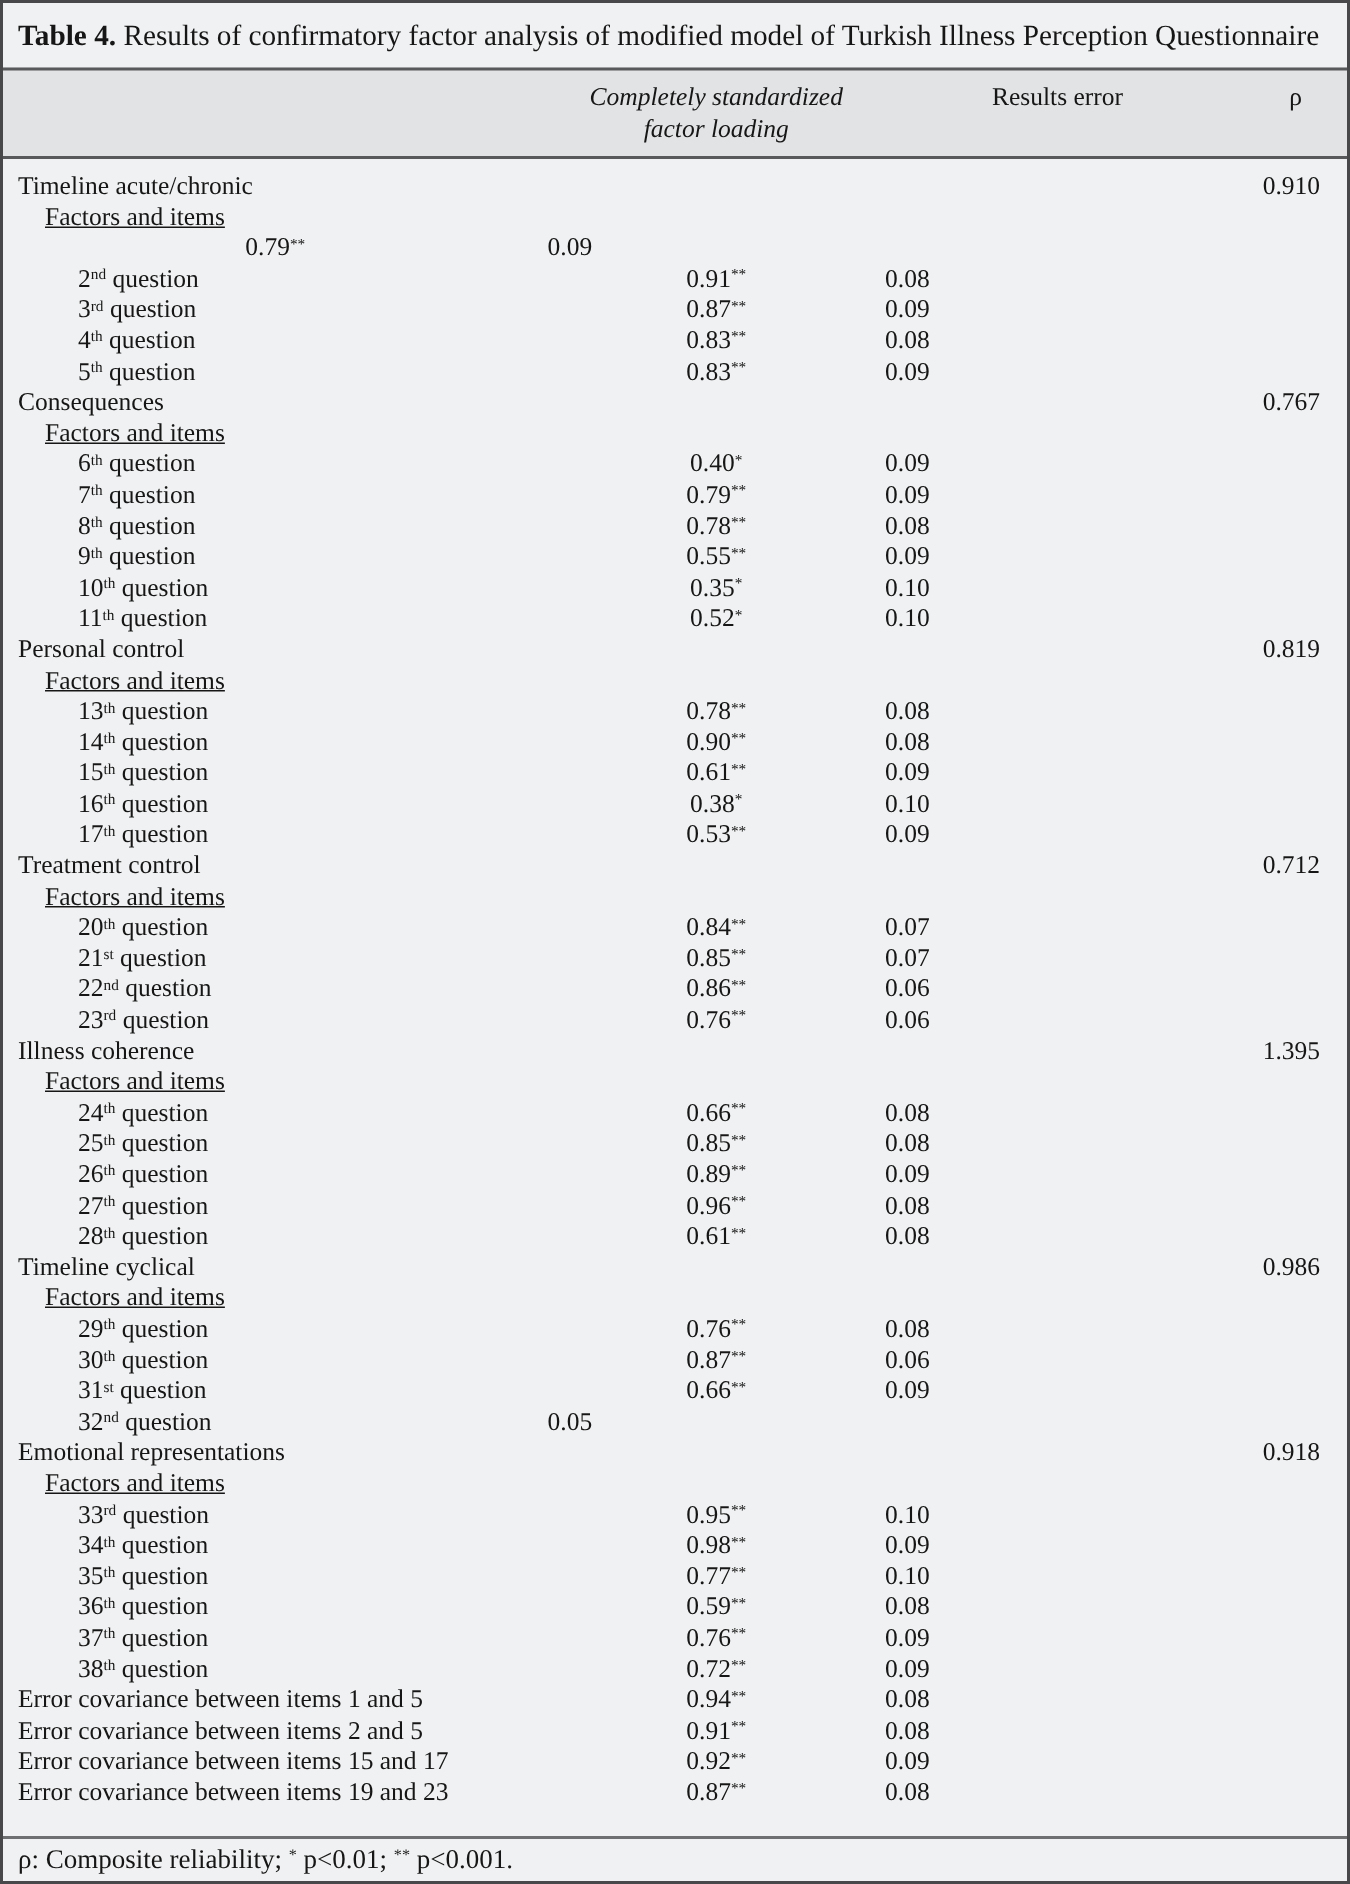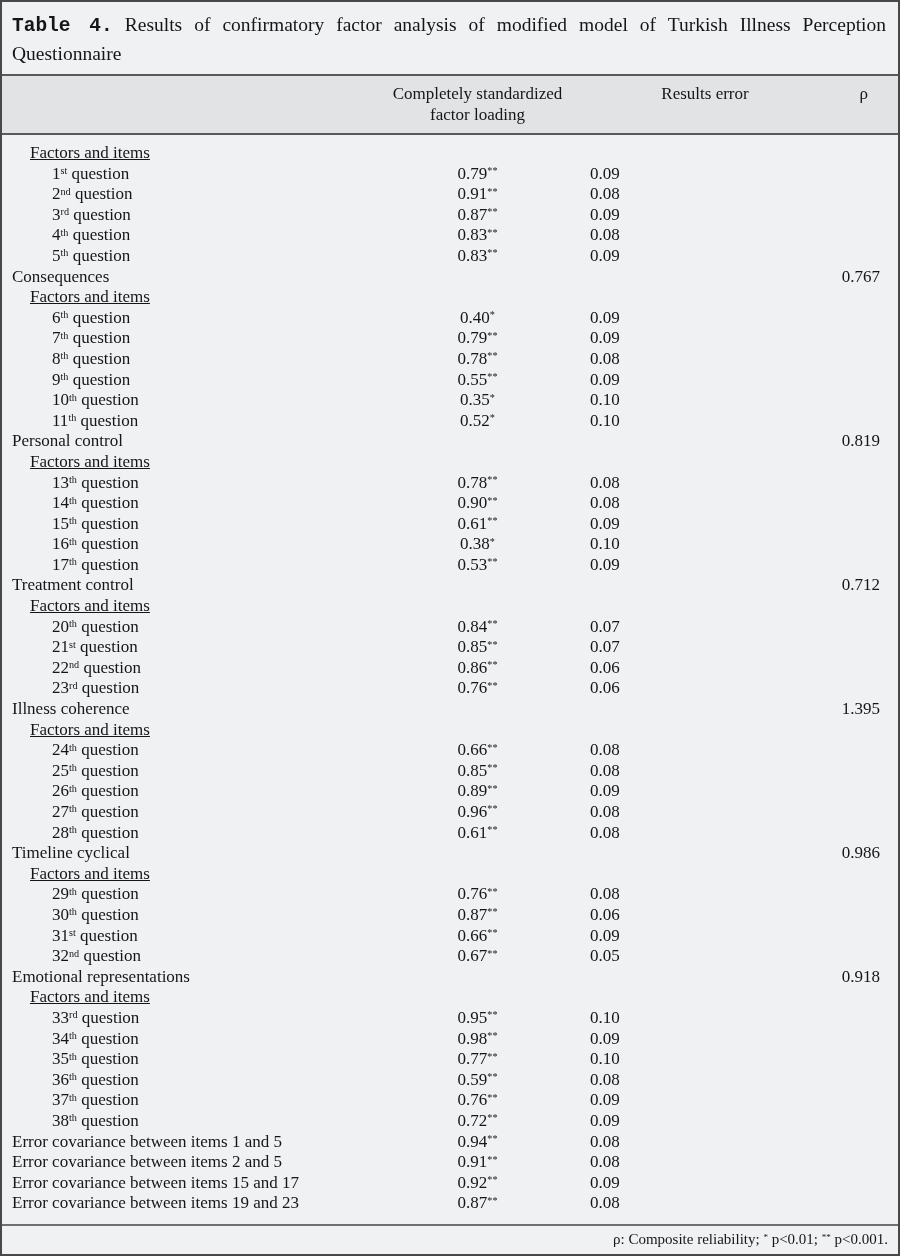--- a/index.html
+++ b/index.html
@@ -21,36 +21,36 @@
     display: flex;
     flex-direction: column;
     overflow: hidden;
   }
   .title {
     padding: 9px 12px 0 10px;
     font-size: 19.5px;
     line-height: 27px;
     text-align: justify;
   }
-  .title .title-label { font-weight: 700; font-family: Liberation Mono, monospace; }
+  .title .title-label { font-weight: 700; }
   .grid {
     display: grid;
     grid-template-columns: 1fr 225px 230px 78px;
     align-items: baseline;
   }
   .header {
     margin-top: 7px;
     background: var(--header-bg);
     border-top: 2px solid var(--rule);
     border-bottom: 2px solid var(--rule);
     padding: 7px 0 8px 0;
     align-items: start;
   }
   .header .cell { font-size: 17px; line-height: 21px; }
-  .h-loading { text-align: center; white-space: pre-line; }
+  .h-loading { text-align: center; white-space: pre-line; font-style: italic; }
   .h-se { text-align: center; }
   .h-rho { text-align: right; padding-right: 30px; }
   .body {
     flex: 1 1 auto;
     padding-top: 8px;
     overflow: hidden;
   }
   .row { line-height: 20.6px; font-size: 17px; }
   .cell.label { white-space: nowrap; }
   .indent-0 .label { padding-left: 10px; }
@@ -62,23 +62,22 @@
   sup {
     font-size: 0.6em;
     vertical-align: baseline;
     position: relative;
     top: -0.45em;
     line-height: 0;
   }
   .footnote {
     border-top: 2px solid #6f7072;
     padding: 4px 10px 5px 10px;
-    font-size: 15px;
+    font-size: 18px;
     line-height: 19px;
-    text-align: right;
   }
 </style>
 </head>
 <body>
 
 <div class="page">
 
   <div class="title">
     <span class="title-label">Table 4.</span>
     <span>Results of confirmatory factor analysis of modified model of Turkish Illness Perception Questionnaire</span>
@@ -86,28 +85,33 @@
 
   <div class="grid header">
     <div class="cell label"></div>
     <div class="cell h-loading">Completely standardized
 factor loading</div>
     <div class="cell h-se">Results error</div>
     <div class="cell h-rho">ρ</div>
   </div>
 
   <div class="body">
-      <div class="grid row indent-1">
-        <div class="cell label">Factors and items</div>
-        <div class="cell loading"></div>
-        <div class="cell se"></div>
-        <div class="cell rho"></div>
-      </div>
-      <div class="grid row indent-2">
-        <div class="cell label">1<sup>st</sup> question</div>
+      <div class="grid row indent-0">
+        <div class="cell label">Timeline acute/chronic</div>
+        <div class="cell loading"></div>
+        <div class="cell se"></div>
+        <div class="cell rho">0.910</div>
+      </div>
+      <div class="grid row indent-1">
+        <div class="cell label">Factors and items</div>
+        <div class="cell loading"></div>
+        <div class="cell se"></div>
+        <div class="cell rho"></div>
+      </div>
+      <div class="grid row indent-2">
         <div class="cell loading">0.79<sup>**</sup></div>
         <div class="cell se">0.09</div>
         <div class="cell rho"></div>
       </div>
       <div class="grid row indent-2">
         <div class="cell label">2<sup>nd</sup> question</div>
         <div class="cell loading">0.91<sup>**</sup></div>
         <div class="cell se">0.08</div>
         <div class="cell rho"></div>
       </div>
@@ -322,21 +326,20 @@
         <div class="cell rho"></div>
       </div>
       <div class="grid row indent-2">
         <div class="cell label">31<sup>st</sup> question</div>
         <div class="cell loading">0.66<sup>**</sup></div>
         <div class="cell se">0.09</div>
         <div class="cell rho"></div>
       </div>
       <div class="grid row indent-2">
         <div class="cell label">32<sup>nd</sup> question</div>
-        <div class="cell loading">0.67<sup>**</sup></div>
         <div class="cell se">0.05</div>
         <div class="cell rho"></div>
       </div>
       <div class="grid row indent-0">
         <div class="cell label">Emotional representations</div>
         <div class="cell loading"></div>
         <div class="cell se"></div>
         <div class="cell rho">0.918</div>
       </div>
       <div class="grid row indent-1">

